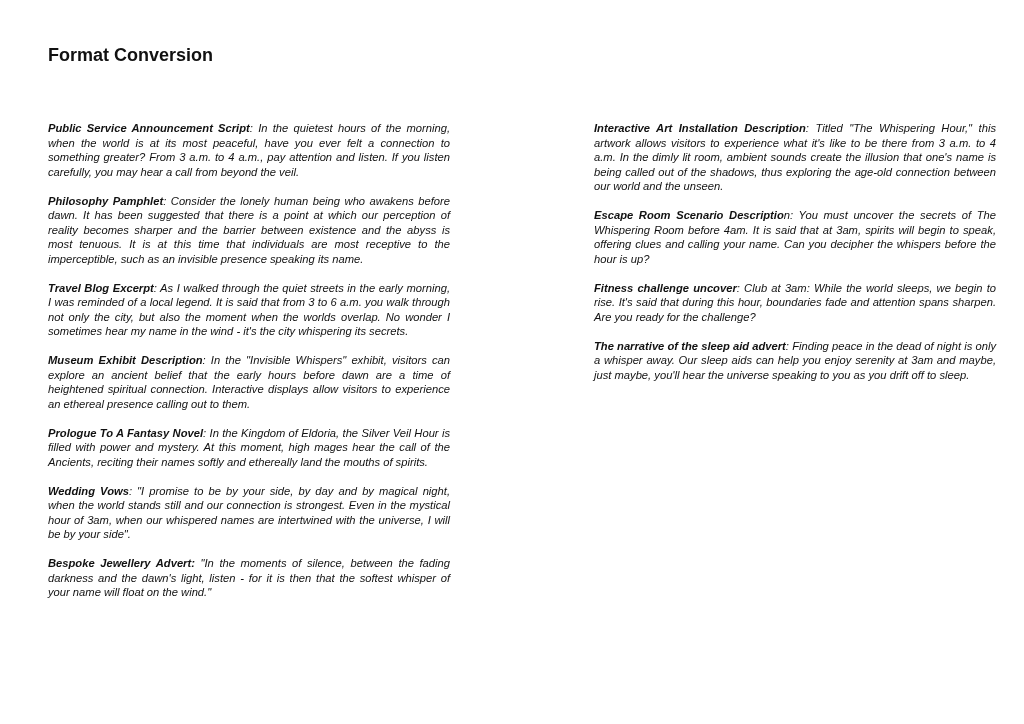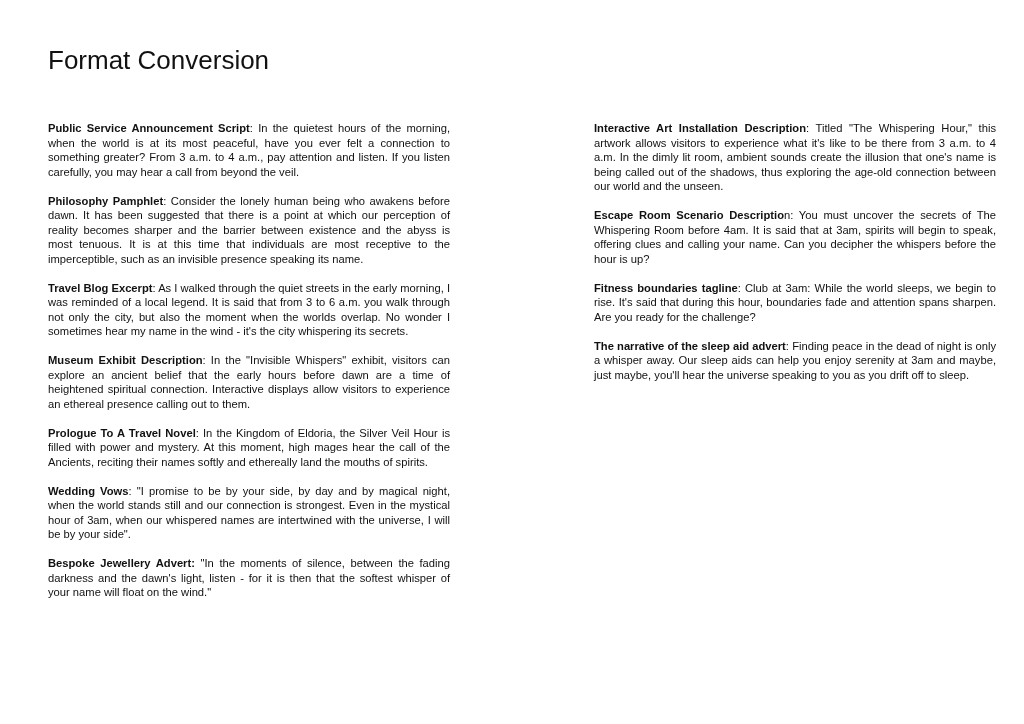--- a/index.html
+++ b/index.html
@@ -2,46 +2,47 @@
 <html><head>
   <meta charset="utf-8">
   <style>
     html, body { margin: 0; padding: 0; background: #ffffff; }
     body {
       width: 1024px; height: 724px; position: relative; overflow: hidden;
       font-family: "Liberation Sans", sans-serif; color: #111111;
     }
     .title {
       position: absolute; left: 48px; top: 45px;
-      font-size: 26px; font-weight: normal; margin: 0; color: #111;
+      font-size: 18px; font-weight: bold; margin: 0; color: #111;
     }
     .col {
       position: absolute; top: 121px; width: 402px;
     }
     .col.left { left: 48px; }
     .col.right { left: 594px; }
     .entry {
       font-size: 11.2px; line-height: 14.5px; text-align: justify;
       margin: 0 0 14.5px 0;
+      font-style: italic;
     }
     .entry b { font-weight: bold; }
   </style>
 </head>
 <body>
 
 <h1 class="title">Format Conversion</h1>
 
 <div class="col left">
   <p class="entry"><b>Public Service Announcement Script</b><span></span><span>: </span><span>In the quietest hours of the morning, when the world is at its most peaceful, have you ever felt a connection to something greater? From 3 a.m. to 4 a.m., pay attention and listen. If you listen carefully, you may hear a call from beyond the veil.</span></p>
   <p class="entry"><b>Philosophy Pamphlet</b><span></span><span>: </span><span>Consider the lonely human being who awakens before dawn. It has been suggested that there is a point at which our perception of reality becomes sharper and the barrier between existence and the abyss is most tenuous. It is at this time that individuals are most receptive to the imperceptible, such as an invisible presence speaking its name.</span></p>
   <p class="entry"><b>Travel Blog Excerpt</b><span></span><span>: </span><span>As I walked through the quiet streets in the early morning, I was reminded of a local legend. It is said that from 3 to 6 a.m. you walk through not only the city, but also the moment when the worlds overlap. No wonder I sometimes hear my name in the wind - it's the city whispering its secrets.</span></p>
   <p class="entry"><b>Museum Exhibit Description</b><span></span><span>: </span><span>In the "Invisible Whispers" exhibit, visitors can explore an ancient belief that the early hours before dawn are a time of heightened spiritual connection. Interactive displays allow visitors to experience an ethereal presence calling out to them.</span></p>
-  <p class="entry"><b>Prologue To A Travel Novel</b><span></span><span>: </span><span>In the Kingdom of Eldoria, the Silver Veil Hour is filled with power and mystery. At this moment, high mages hear the call of the Ancients, reciting their names softly and ethereally land the mouths of spirits.</span></p>
+  <p class="entry"><b>Prologue To A Fantasy Novel</b><span></span><span>: </span><span>In the Kingdom of Eldoria, the Silver Veil Hour is filled with power and mystery. At this moment, high mages hear the call of the Ancients, reciting their names softly and ethereally land the mouths of spirits.</span></p>
   <p class="entry"><b>Wedding Vows</b><span></span><span>: </span><span>"I promise to be by your side, by day and by magical night, when the world stands still and our connection is strongest. Even in the mystical hour of 3am, when our whispered names are intertwined with the universe, I will be by your side".</span></p>
   <p class="entry"><b>Bespoke Jewellery Advert:</b><span></span><span> </span><span>"In the moments of silence, between the fading darkness and the dawn's light, listen - for it is then that the softest whisper of your name will float on the wind."</span></p>
 </div>
 
 <div class="col right">
   <p class="entry"><b>Interactive Art Installation Description</b><span></span><span>: </span><span>Titled "The Whispering Hour," this artwork allows visitors to experience what it's like to be there from 3 a.m. to 4 a.m. In the dimly lit room, ambient sounds create the illusion that one's name is being called out of the shadows, thus exploring the age-old connection between our world and the unseen.</span></p>
   <p class="entry"><b>Escape Room Scenario Descriptio</b><span>n</span><span>: </span><span>You must uncover the secrets of The Whispering Room before 4am. It is said that at 3am, spirits will begin to speak, offering clues and calling your name. Can you decipher the whispers before the hour is up?</span></p>
-  <p class="entry"><b>Fitness boundaries tagline</b><span></span><span>: </span><span>Club at 3am: While the world sleeps, we begin to rise. It's said that during this hour, boundaries fade and attention spans sharpen. Are you ready for the challenge?</span></p>
+  <p class="entry"><b>Fitness challenge uncover</b><span></span><span>: </span><span>Club at 3am: While the world sleeps, we begin to rise. It's said that during this hour, boundaries fade and attention spans sharpen. Are you ready for the challenge?</span></p>
   <p class="entry"><b>The narrative of the sleep aid advert</b><span></span><span>: </span><span>Finding peace in the dead of night is only a whisper away. Our sleep aids can help you enjoy serenity at 3am and maybe, just maybe, you'll hear the universe speaking to you as you drift off to sleep.</span></p>
 </div>
 
 </body></html>

